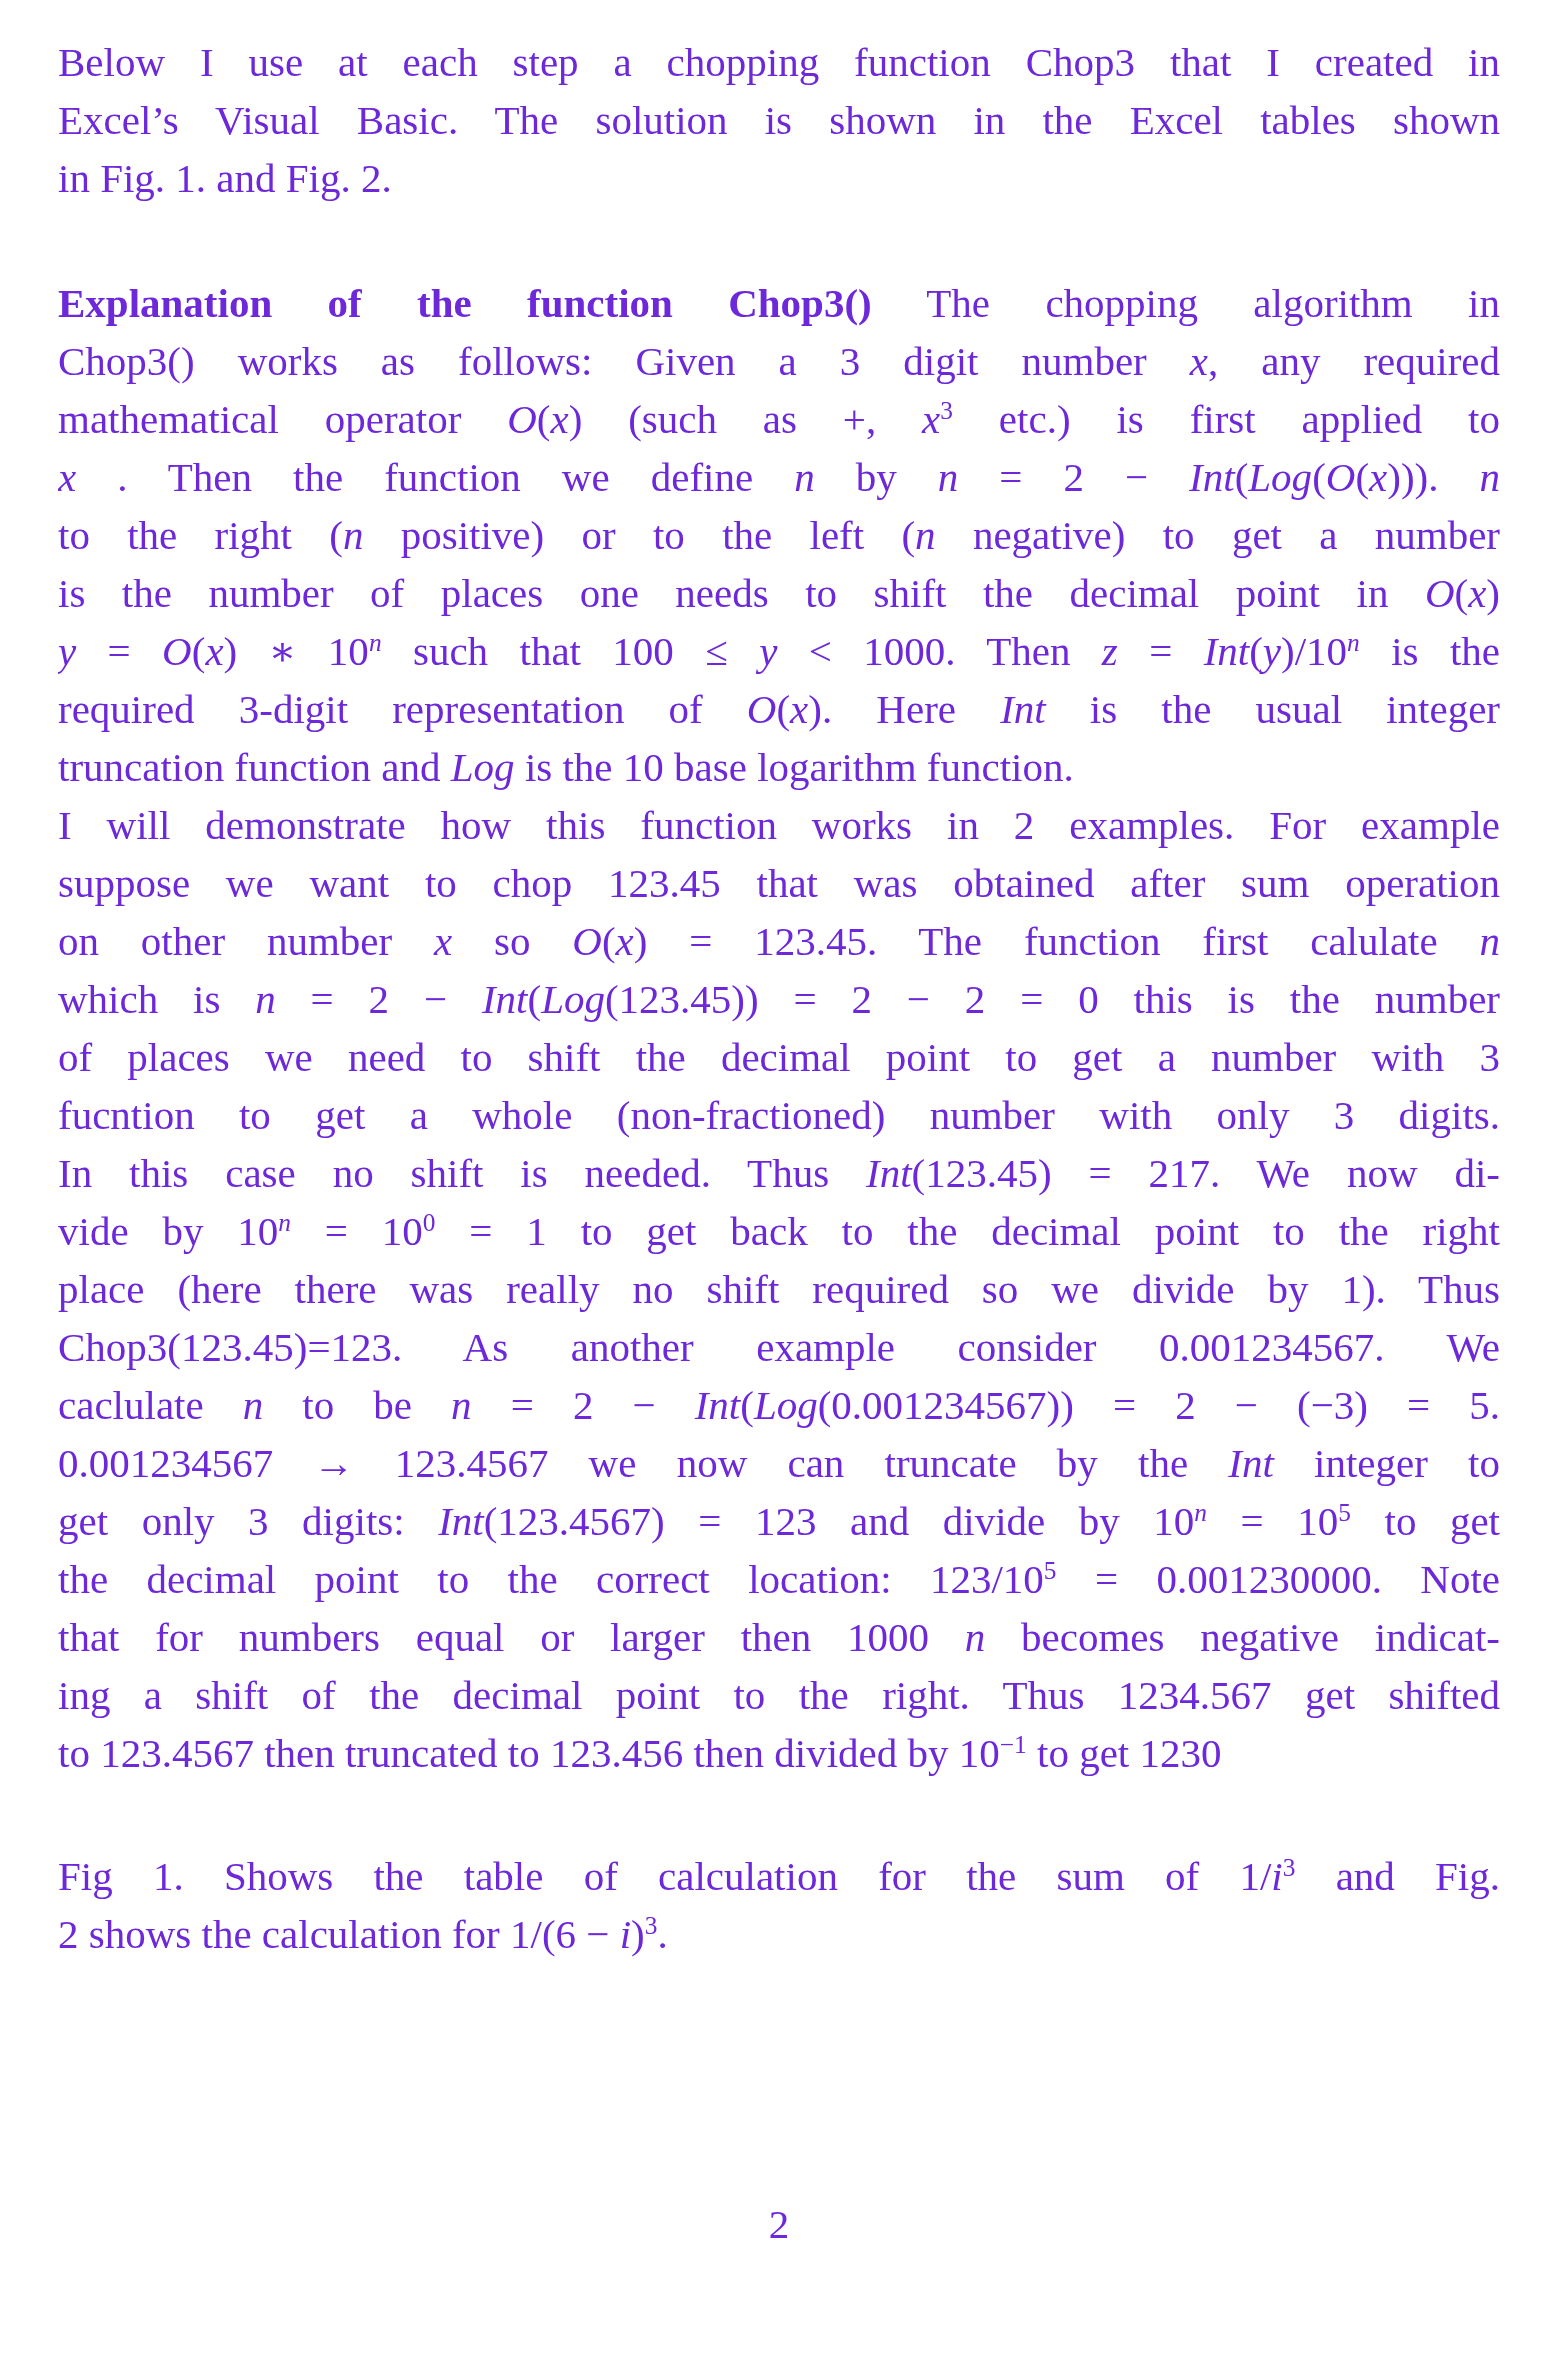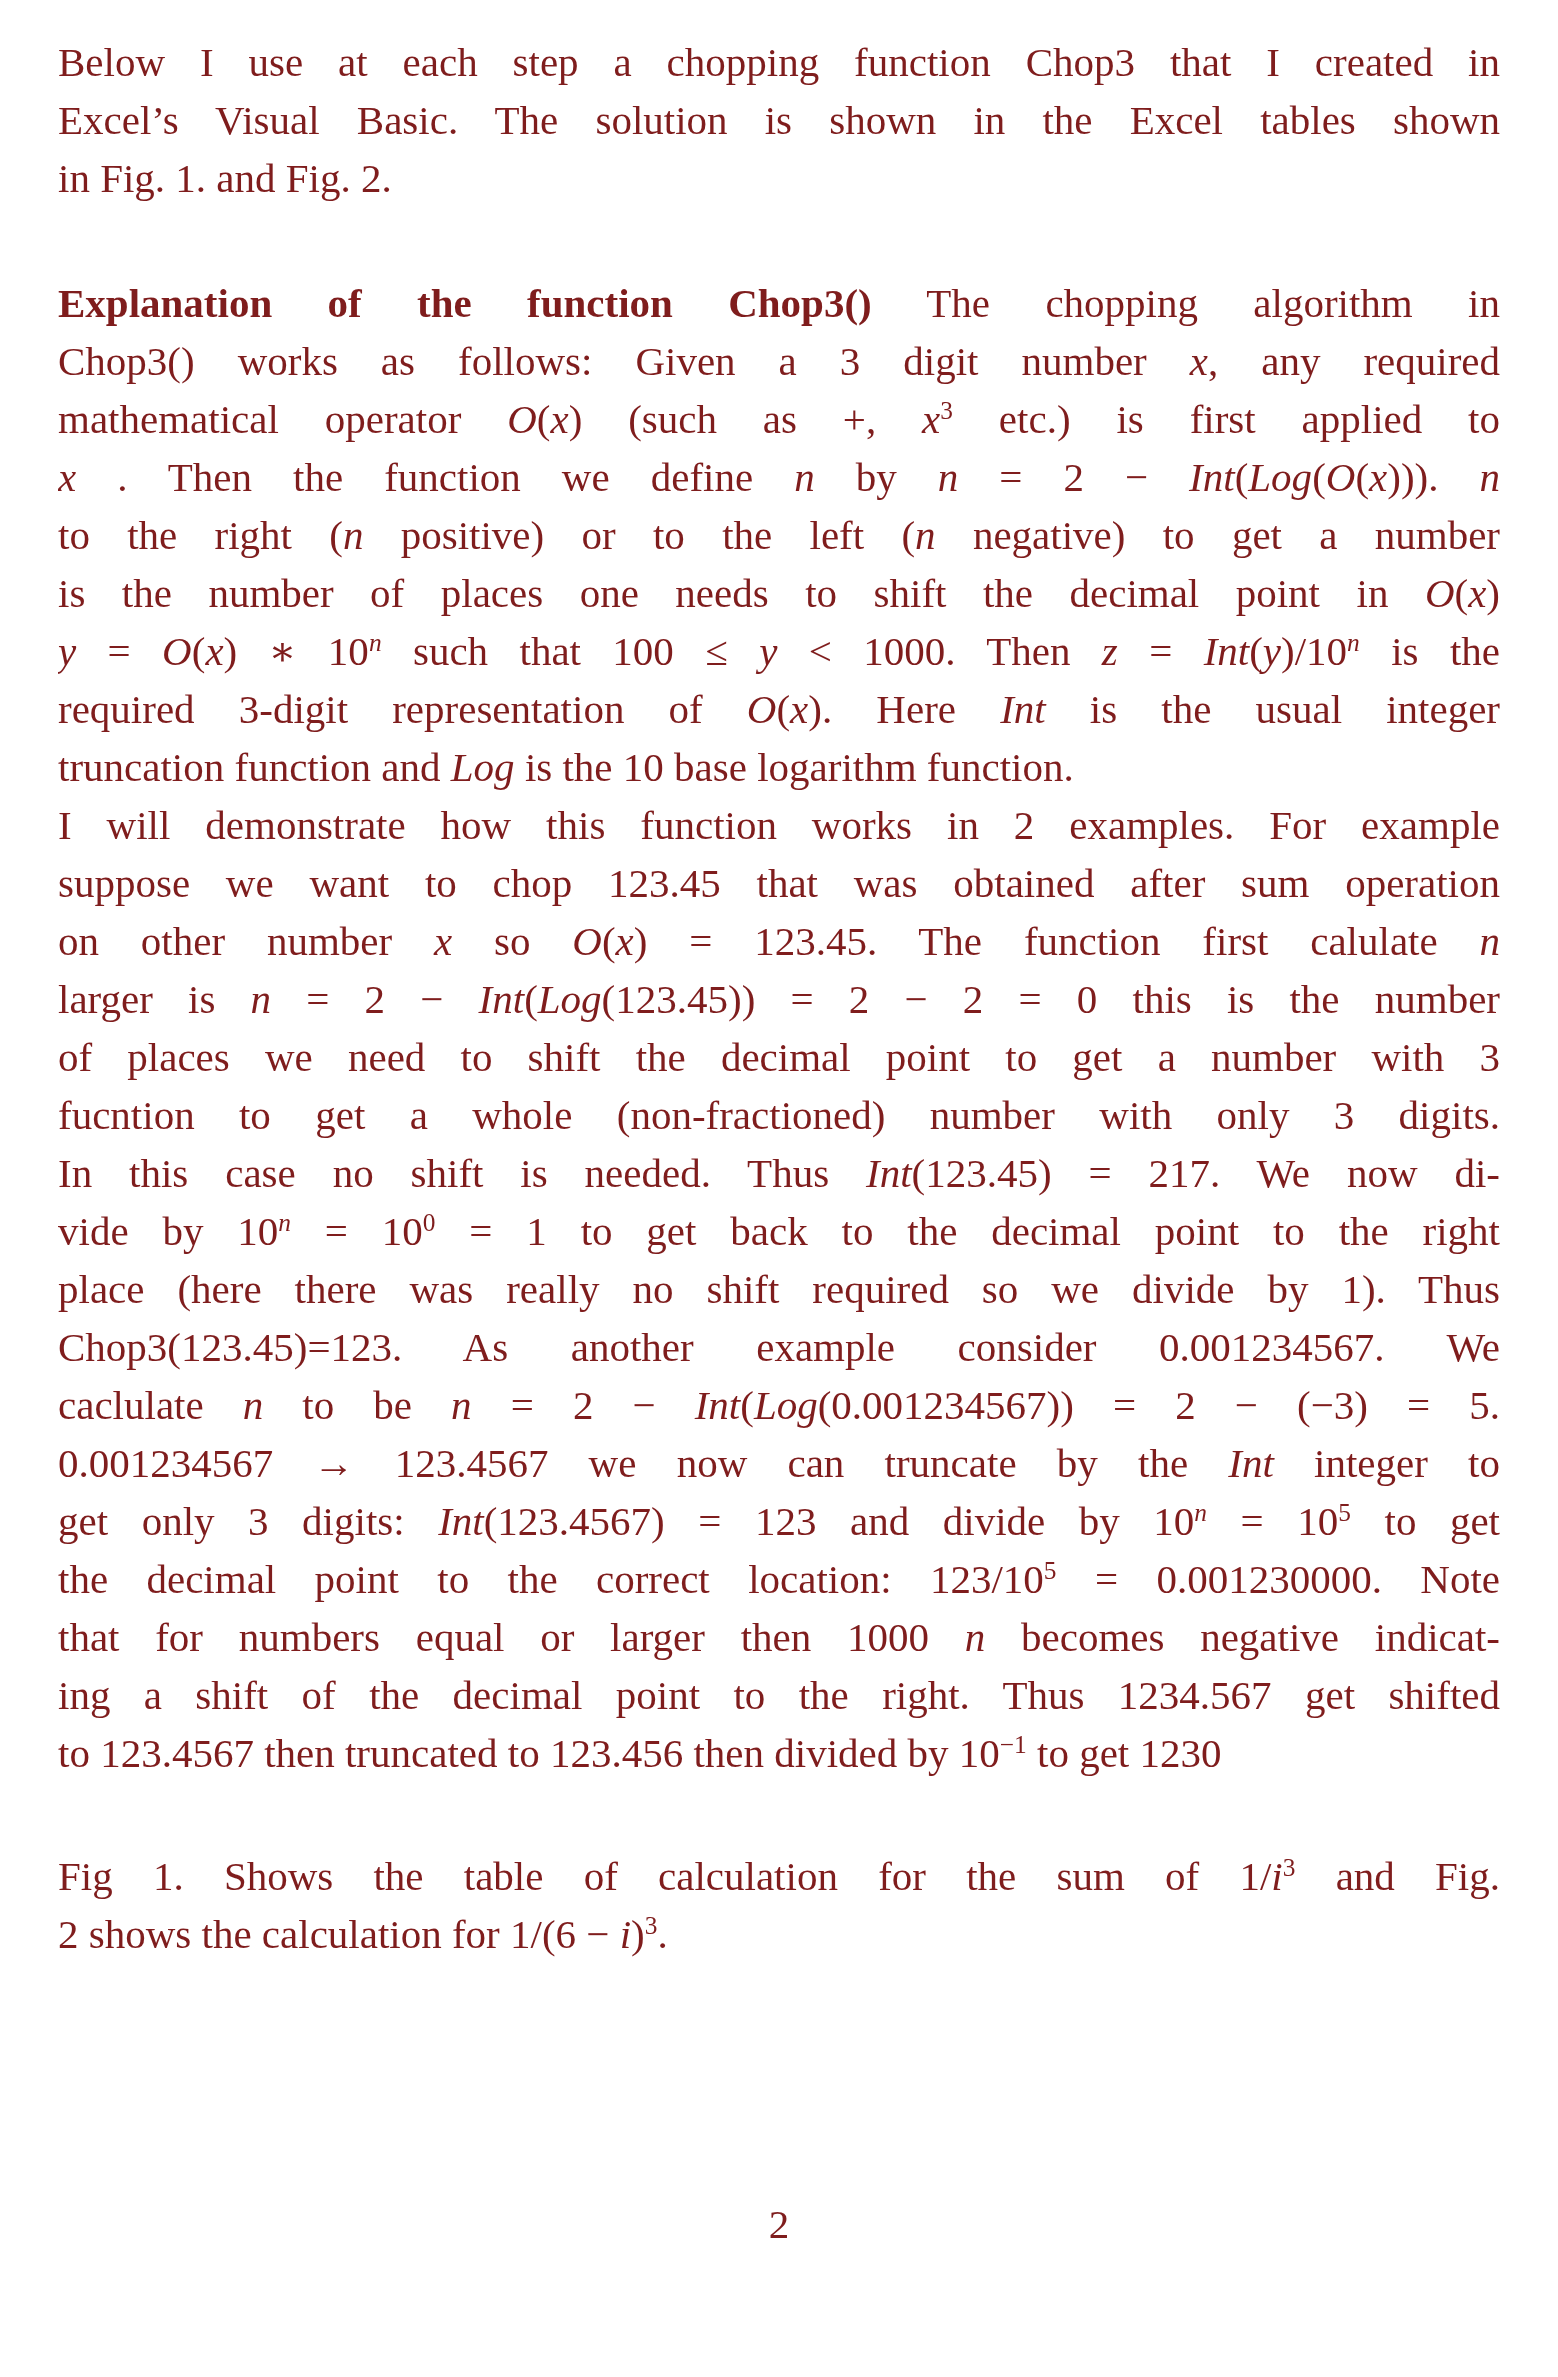--- a/index.html
+++ b/index.html
@@ -2,21 +2,21 @@
 <html><head>
 <meta charset="utf-8">
 <style>
   html, body { margin: 0; padding: 0; background: #e9e9e9; }
   .page {
     position: relative;
     width: 1558px;
     height: 2378px;
     margin: 0 auto;
     background: #ffffff;
-    color: #7f1d1d;
+    color: #6d28d9;
     font-family: "Liberation Serif", "DejaVu Serif", serif;
     font-size: 41px;
     line-height: 58px;
     padding: 33px 58px 0 58px;
     box-sizing: border-box;
     overflow: hidden;
   }
   .para { margin: 0; }
   .line {
     height: 58px;
@@ -60,21 +60,21 @@
       <div class="line"><span>is the number of places one needs to shift the decimal point in </span><span class="i">O</span><span>(</span><span class="i">x</span><span>)</span></div>
       <div class="line"><span class="i">y</span><span> = </span><span class="i">O</span><span>(</span><span class="i">x</span><span>) ∗ 10</span><span class="i sup">n</span><span> such that 100 ≤ </span><span class="i">y</span><span> &lt; 1000.  Then </span><span class="i">z</span><span> = </span><span class="i">Int</span><span>(</span><span class="i">y</span><span>)/10</span><span class="i sup">n</span><span> is the</span></div>
       <div class="line"><span>required 3-digit representation of </span><span class="i">O</span><span>(</span><span class="i">x</span><span>).  Here </span><span class="i">Int</span><span> is the usual integer</span></div>
       <div class="line last"><span>truncation function and </span><span class="i">Log</span><span> is the 10 base logarithm function.</span></div>
     </div>
 
   <div class="para" id="para-examples">
       <div class="line"><span>I will demonstrate how this function works in 2 examples.  For example</span></div>
       <div class="line"><span>suppose we want to chop 123.45 that was obtained after sum operation</span></div>
       <div class="line"><span>on other number </span><span class="i">x</span><span> so </span><span class="i">O</span><span>(</span><span class="i">x</span><span>) = 123.45.  The function first calulate </span><span class="i">n</span></div>
-      <div class="line"><span>larger is </span><span class="i">n</span><span> = 2 − </span><span class="i">Int</span><span>(</span><span class="i">Log</span><span>(123.45)) = 2 − 2 = 0 this is the number</span></div>
+      <div class="line"><span>which is </span><span class="i">n</span><span> = 2 − </span><span class="i">Int</span><span>(</span><span class="i">Log</span><span>(123.45)) = 2 − 2 = 0 this is the number</span></div>
       <div class="line"><span>of places we need to shift the decimal point to get a number with 3</span></div>
       <div class="line"><span>fucntion to get a whole (non-fractioned) number with only 3 digits.</span></div>
       <div class="line"><span>In this case no shift is needed.  Thus </span><span class="i">Int</span><span>(123.45) = 217.  We now di-</span></div>
       <div class="line"><span>vide by 10</span><span class="i sup">n</span><span> = 10</span><span class="sup">0</span><span> = 1 to get back to the decimal point to the right</span></div>
       <div class="line"><span>place (here there was really no shift required so we divide by 1).  Thus</span></div>
       <div class="line"><span>Chop3(123.45)=123.  As another example consider 0.001234567.  We</span></div>
       <div class="line"><span>caclulate </span><span class="i">n</span><span> to be </span><span class="i">n</span><span> = 2 − </span><span class="i">Int</span><span>(</span><span class="i">Log</span><span>(0.001234567)) = 2 − (−3) = 5.</span></div>
       <div class="line"><span>0.001234567 → 123.4567 we now can truncate by the </span><span class="i">Int</span><span> integer to</span></div>
       <div class="line"><span>get only 3 digits:  </span><span class="i">Int</span><span>(123.4567) = 123 and divide by 10</span><span class="i sup">n</span><span> = 10</span><span class="sup">5</span><span> to get</span></div>
       <div class="line"><span>the decimal point to the correct location:  123/10</span><span class="sup">5</span><span> = 0.001230000.  Note</span></div>

